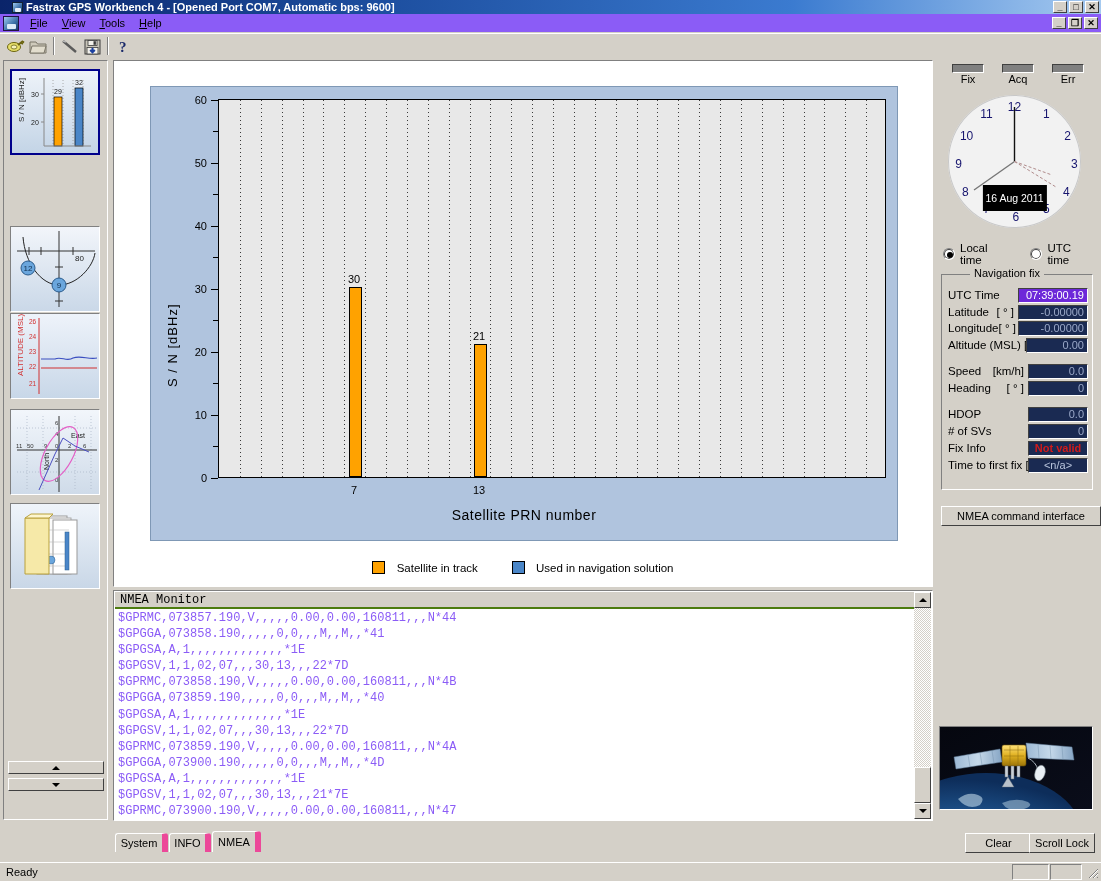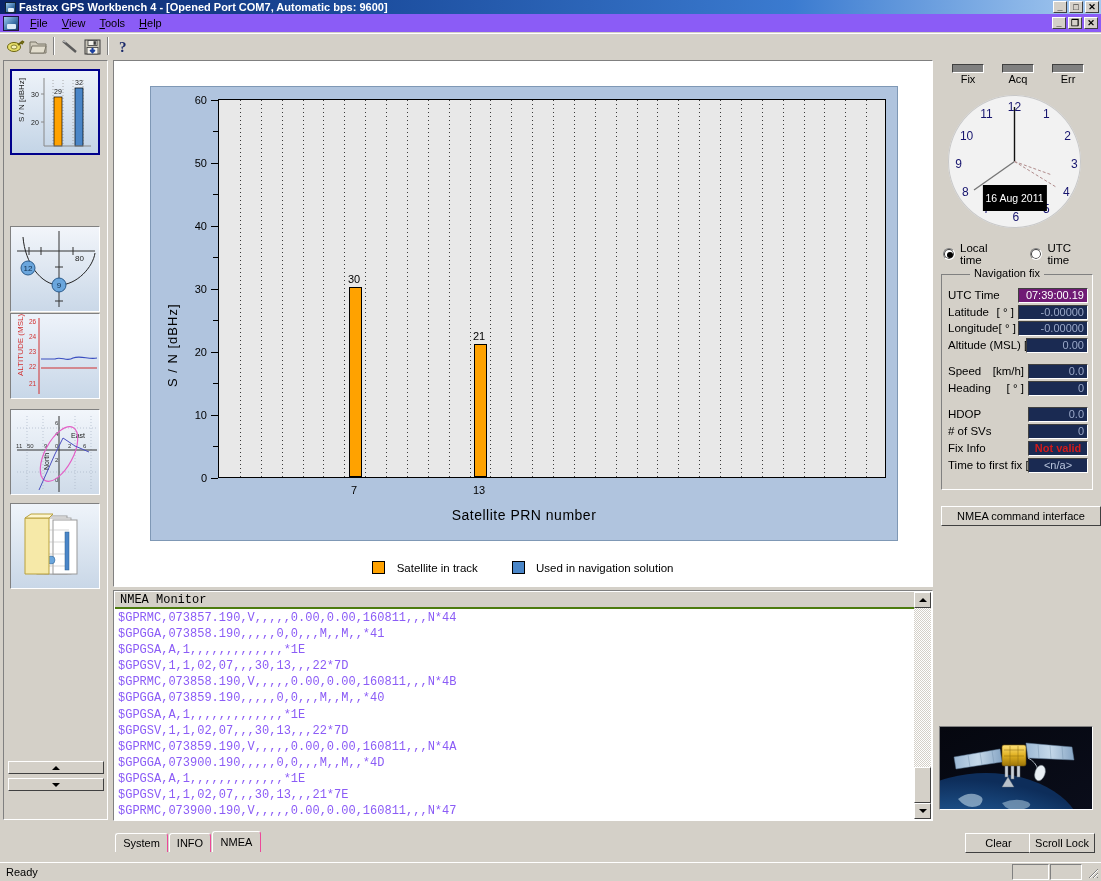--- a/index.html
+++ b/index.html
@@ -12,21 +12,21 @@
     font-size: 11px;
     background: #d4d0c8;
   }
   #app { position: relative; width: 1101px; height: 881px; background: #d4d0c8; }
 
   
   .titlebar {
     position: absolute; left: 0; top: 0; width: 1101px; height: 14px;
     background: linear-gradient(90deg, #0a246a 0%, #1d4fa0 35%, #3b7bd0 72%, #a6caf0 100%);
     display: flex; align-items: center; color: #fff;
-    font-size: 11px; font-weight: bold; padding-left: 5px;
+    font-size: 11px; font-weight: bold; padding-left: 12px;
   }
   .tb-icon {
     width: 11px; height: 11px; margin-right: 3px; flex: none;
     background: linear-gradient(135deg,#9ecbf0 0%, #3a6ea5 60%, #1b3c66 100%);
     border: 1px solid #123; position: relative;
   }
   .tb-icon::after{
     content:""; position:absolute; left:2px; top:5px; width:6px; height:4px;
     background:#e8f2fb; border-radius:1px;
   }
@@ -169,21 +169,21 @@
   .sb-thumb {
     position:absolute; left:0; width:17px; height:36px; bottom:16px; background:#d4d0c8;
     border-top:1px solid #fff; border-left:1px solid #fff;
     border-right:1px solid #404040; border-bottom:1px solid #404040;
   }
 
   
   .tabstrip { position:absolute; left:113px; top:831px; width:820px; height:22px; }
   .tab {
     position:absolute; top:2px; height:19px; background:#d4d0c8;
-    border-top:1px solid #fff; border-left:1px solid #fff; border-right:1px solid #ec4899;
+    border-top:1px solid #fff; border-left:1px solid #fff; border-right:6px solid #ec4899;
     display:flex; align-items:center; justify-content:center; font-size:11px;
     padding:0 6px; border-radius:3px 3px 0 0;
   }
   .tab.active { top:0; height:21px; background:#d4d0c8; z-index:2; font-size:11px;}
 
   
   .right-panel { position:absolute; left:937px; top:60px; width:160px; height:760px; }
   .led-row { position:absolute; left:12px; top:4px; width:140px; display:flex; gap:12px; }
   .led-cell { width:38px; text-align:center; }
   .led {
@@ -219,21 +219,21 @@
   .fld-row { position:absolute; left:6px; width:140px; height:16px; display:flex; align-items:center; font-size:11.5px;}
   .fld-name { flex:none; }
   .fld-unit { flex:none; }
   .fld-val {
     position:absolute; right:0; height:15px; background:#1a2a52; color:#9aa8c8;
     font-size:11px; display:flex; align-items:center; justify-content:flex-end;
     padding-right:3px;
     border-top:1px solid #404040; border-left:1px solid #404040;
     border-right:1px solid #fff; border-bottom:1px solid #fff;
   }
-  .fld-val.hl { background:#701a75; color:#ffffff; }
+  .fld-val.hl { background:#6d28d9; color:#ffffff; }
   .fld-val.err { color:#d21a1a; font-weight:bold; justify-content:center; padding-right:0;}
   .fld-val.na { color:#b8c4dc; justify-content:center; padding-right:0;}
   .btn {
     background:#d4d0c8; font-size:11px; color:#000;
     border-top:1px solid #fff; border-left:1px solid #fff;
     border-right:1px solid #404040; border-bottom:1px solid #404040;
     display:flex; align-items:center; justify-content:center;
   }
   .sat-img {
     position:absolute; left:2px; top:666px; width:154px; height:84px;

